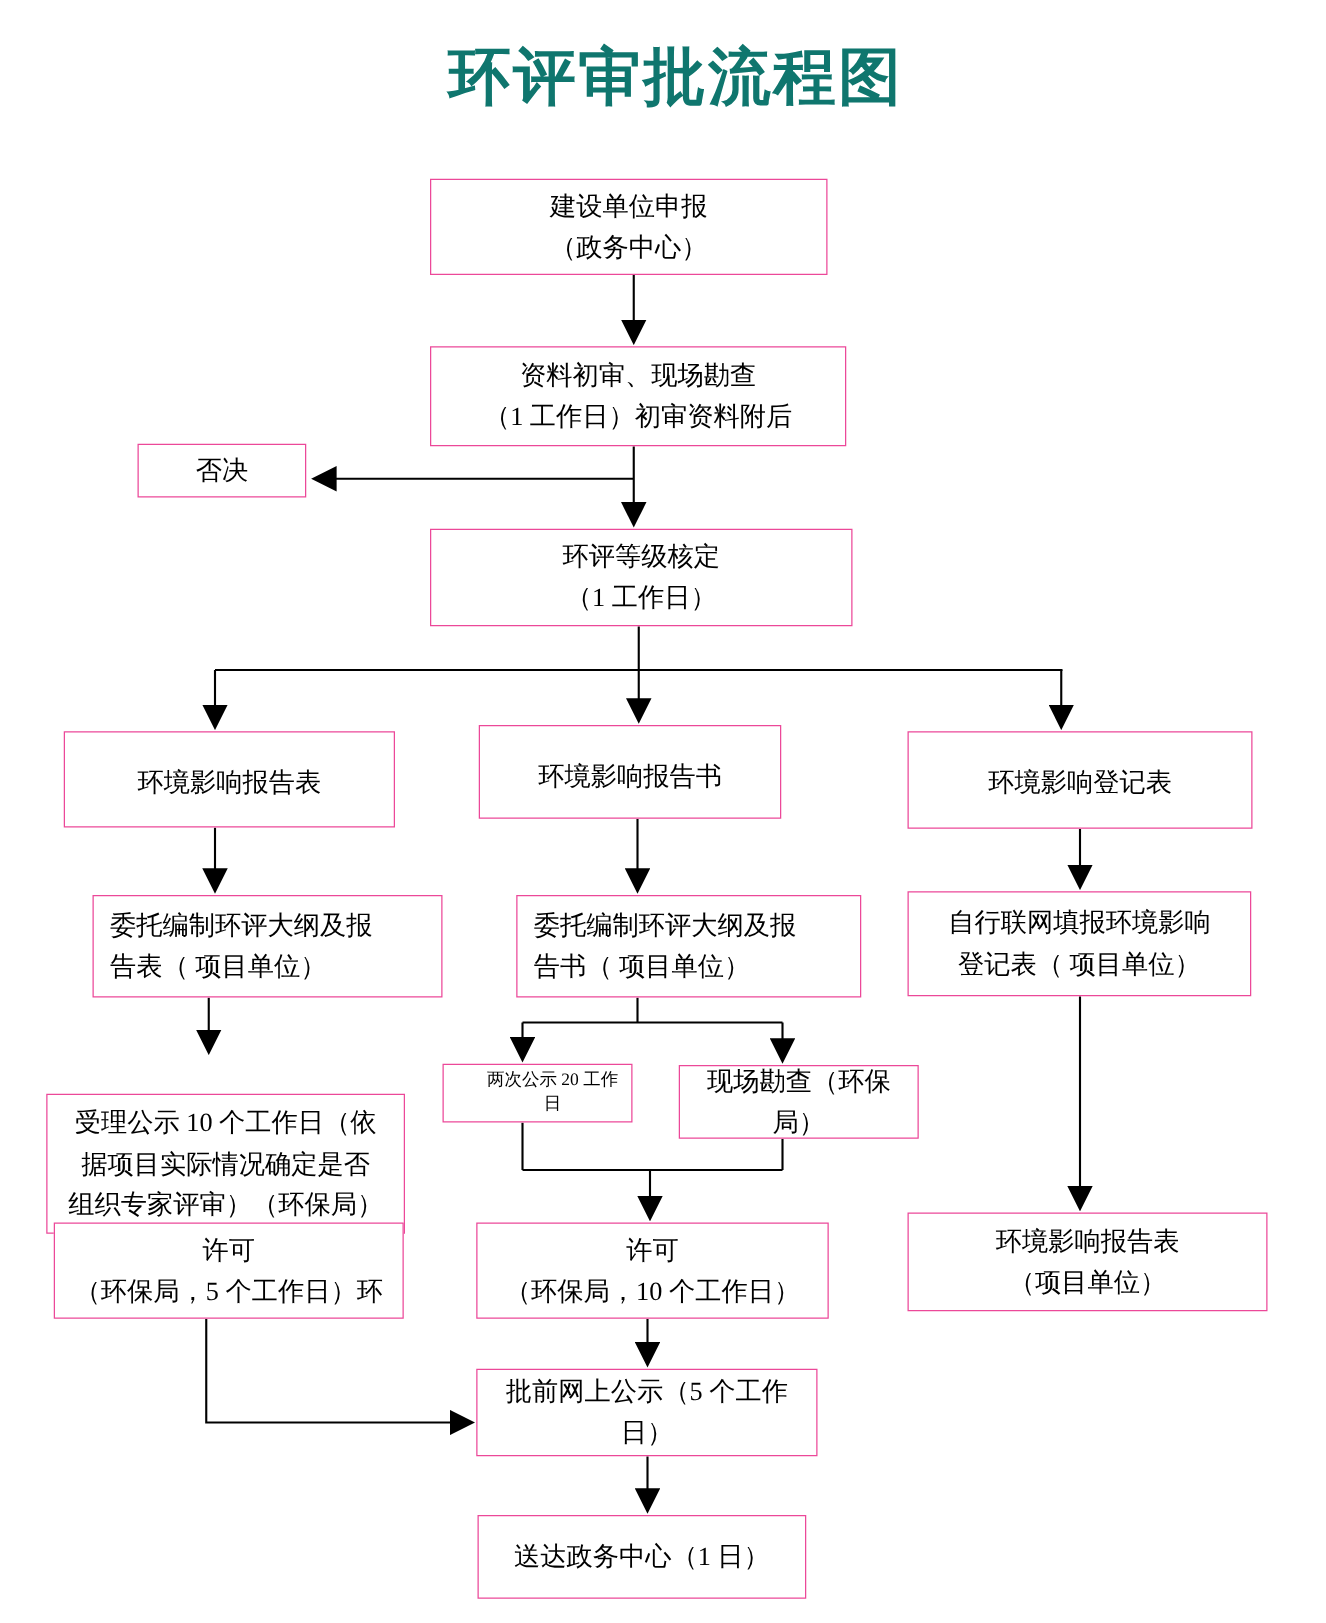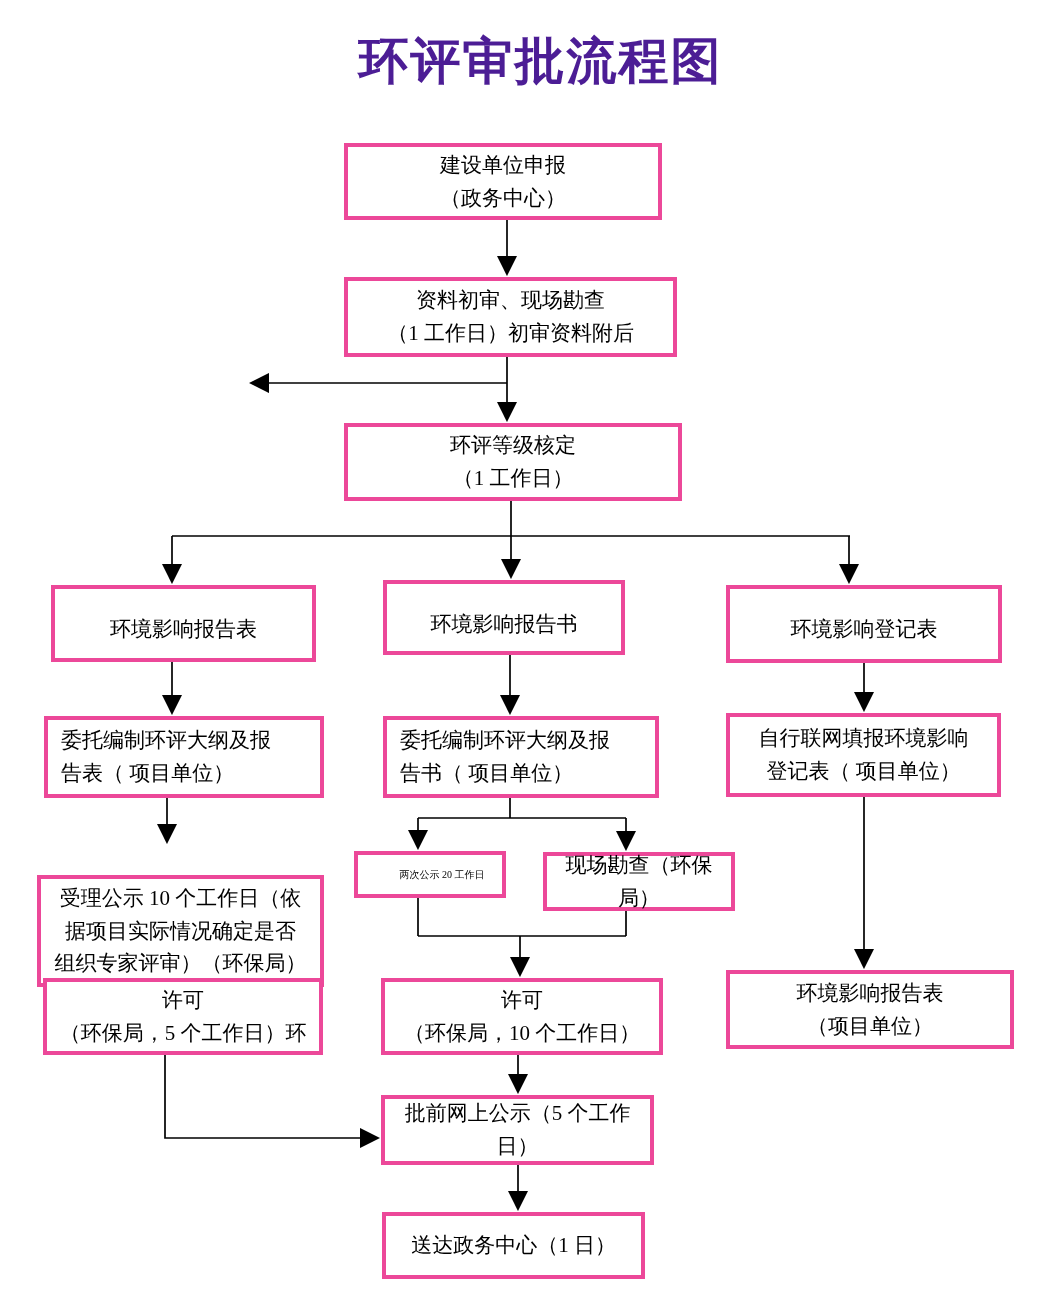--- a/index.html
+++ b/index.html
@@ -13,58 +13,59 @@
     overflow:hidden;
   }
   #title{
     position:absolute;
     left:0; right:0; top:28px;
     text-align:center;
     font-family:"Liberation Sans","DejaVu Sans",sans-serif;
     font-weight:bold;
     font-size:50px;
     letter-spacing:2px;
-    color:#4c1d95;
+    color:#0f766e;
     margin-left:20px;
   }
   #connectors{
     position:absolute;
     left:0; top:0;
   }
   #connectors line, #connectors polyline{
     stroke:#000000;
     stroke-width:1.7;
     fill:none;
   }
   .node{
     position:absolute;
     box-sizing:border-box;
-    border:4px solid #ec4899;
+    border:1px solid #ec4899;
     background:#ffffff;
     display:flex;
     align-items:center;
     justify-content:center;
     text-align:center;
     white-space:pre-line;
     font-size:21px;
     line-height:1.55;
     padding:2px 6px;
   }
   .node.top{
     align-items:flex-start;
     padding-top:24px;
   }
   .node.leftalign{
     justify-content:flex-start;
     text-align:left;
     padding-left:13px;
     padding-right:8px;
+    margin-left:30px;
   }
   .node.small{
-    font-size:10px;
+    font-size:14px;
     line-height:1.3;
     padding-left:30px;
   }
 </style>
 </head>
 <body>
 
 <div id="canvas">
 
   <div id="title">环评审批流程图</div>
@@ -110,20 +111,21 @@
     <polyline points="165,1055 165,1138 376,1138" marker-end="url(#arr)"></polyline>
     <line x1="518" y1="1165" x2="518" y2="1207" marker-end="url(#arr)"></line>
   </svg>
 
   <div class="node" style="left:344px;top:143px;width:318px;height:77px">建设单位申报
 （政务中心）</div>
 
   <div class="node" style="left:344px;top:277px;width:333px;height:80px">资料初审、现场勘查
 （1 工作日）初审资料附后</div>
 
+  <div class="node" style="left:110px;top:355px;width:135px;height:43px">否决</div>
 
   <div class="node" style="left:344px;top:423px;width:338px;height:78px">环评等级核定
 （1 工作日）</div>
 
   <div class="node top" style="left:51px;top:585px;width:265px;height:77px">环境影响报告表</div>
 
   <div class="node top" style="left:726px;top:585px;width:276px;height:78px">环境影响登记表</div>
 
   <div class="node top" style="left:383px;top:580px;width:242px;height:75px">环境影响报告书</div>
 

